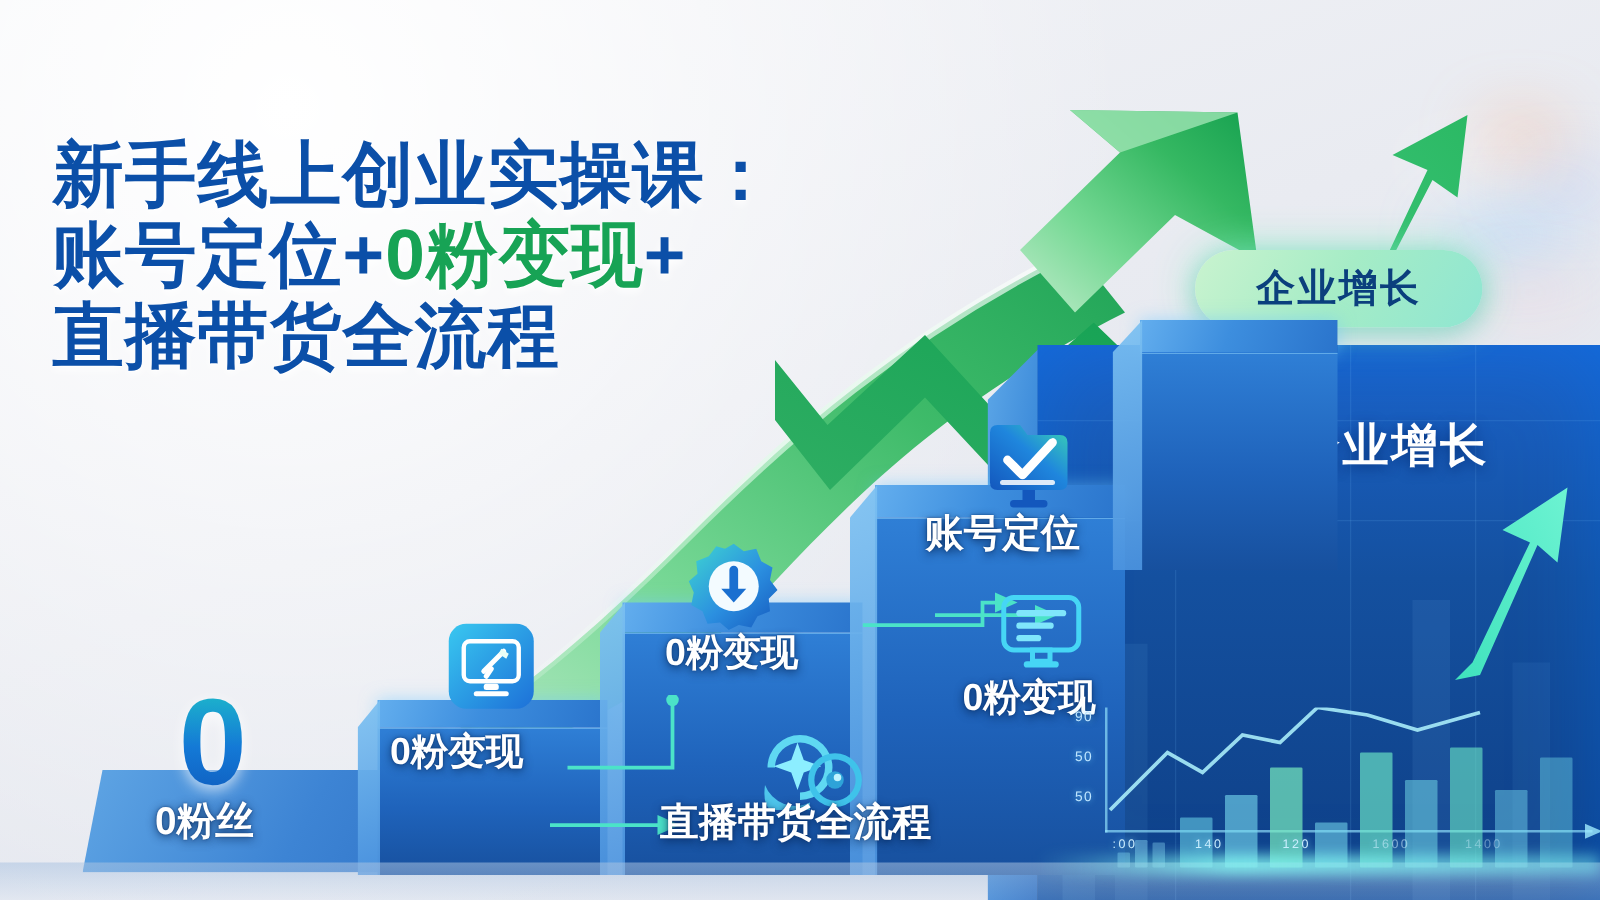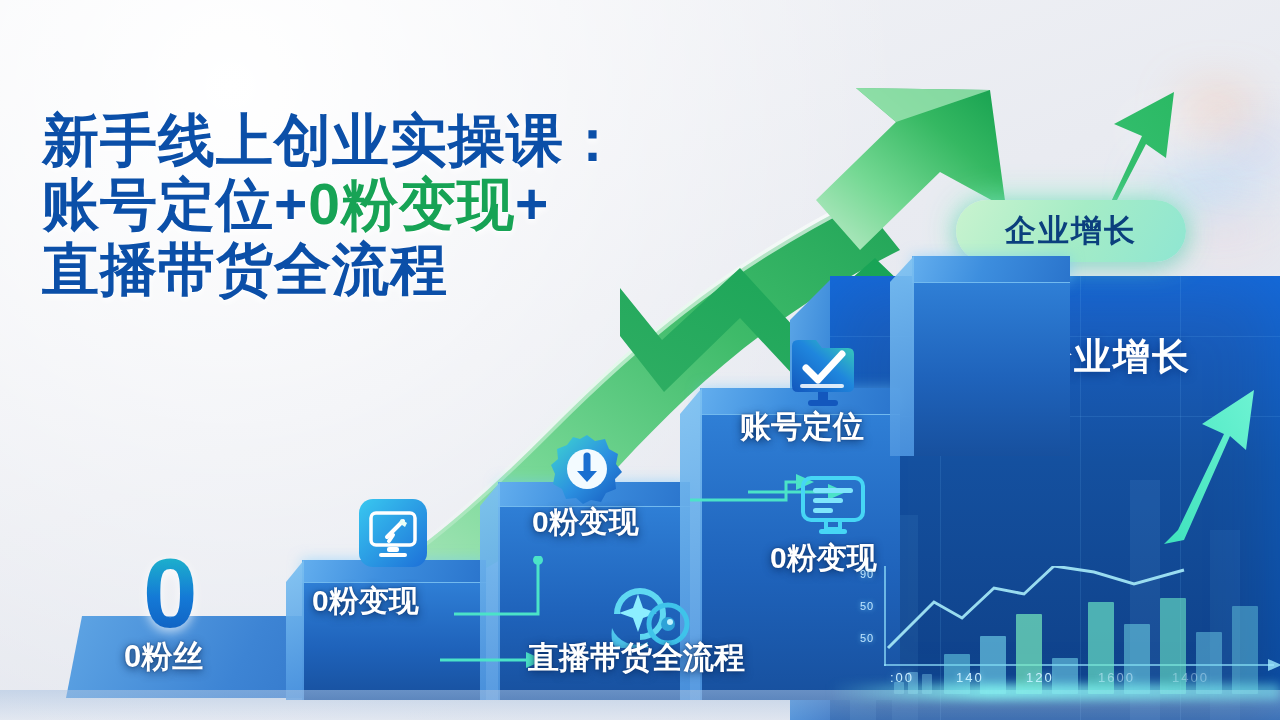--- a/index.html
+++ b/index.html
@@ -109,21 +109,21 @@
   
   .connector{position:absolute;pointer-events:none;}
 
   
   .icon-badge{position:absolute;}
 
   
   #chart{position:absolute;left:860px;top:566px;width:420px;height:128px;}
   .ytick{position:absolute;color:#bfe6ff;font-size:11px;letter-spacing:1px;
          text-shadow:0 0 5px rgba(120,215,255,.8);filter:blur(.4px);}
-  .xtick{position:absolute;color:#cdeeff;font-size:13px;letter-spacing:2px;
+  .xtick{position:absolute;color:#cdeeff;font-size:10px;letter-spacing:2px;
          text-shadow:0 0 6px rgba(140,225,255,.9);filter:blur(.5px);}
   .bar{position:absolute;bottom:0;border-radius:1px;}
 
   
   #floor{
     position:absolute;left:0;top:690px;width:1280px;height:30px;
     background:linear-gradient(180deg,rgba(170,195,225,.55) 0%,rgba(215,228,244,.25) 100%);
   }
   #floor-glow{
     position:absolute;left:830px;top:684px;width:450px;height:16px;

